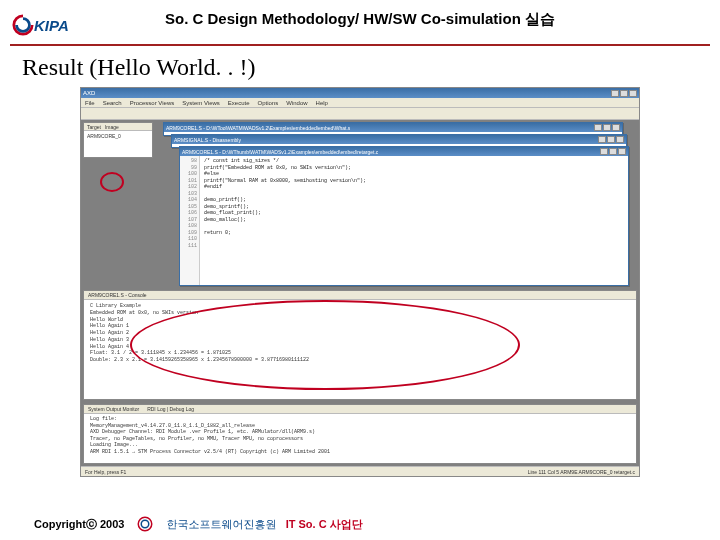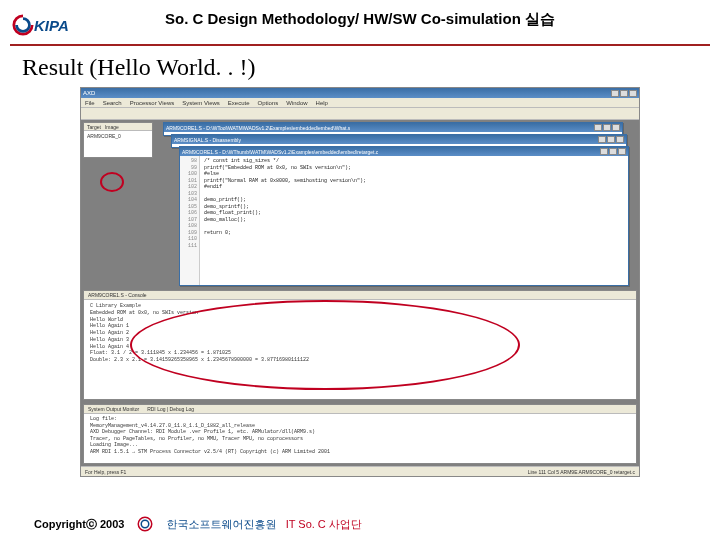--- a/index.html
+++ b/index.html
@@ -184,21 +184,21 @@
     display: flex;
     align-items: center;
     padding: 0 34px;
     gap: 12px;
     background:#fff;
   }
   .footer .copy { font-size: 11px; font-weight: bold; }
   .footer .org-logo { width: 18px; height: 18px; }
   .footer .org-text { font-size: 11px; }
   .footer .org-text .k { color:#0a4a8a; font-weight:normal; }
-  .footer .org-text .r { color:#c00020; font-weight:normal; }
+  .footer .org-text .r { color:#c00020; font-weight:bold; }
 </style>
 </head>
 <body>
 
 <div class="slide-header">
   <div class="logo">
     <svg class="logo-swirl" viewBox="0 0 24 24">
       <path d="M12 2 A10 10 0 1 0 22 12" fill="none" stroke="#c00020" stroke-width="3"></path>
       <path d="M12 5 A7 7 0 1 1 5 12" fill="none" stroke="#0a4a8a" stroke-width="3"></path>
     </svg>

